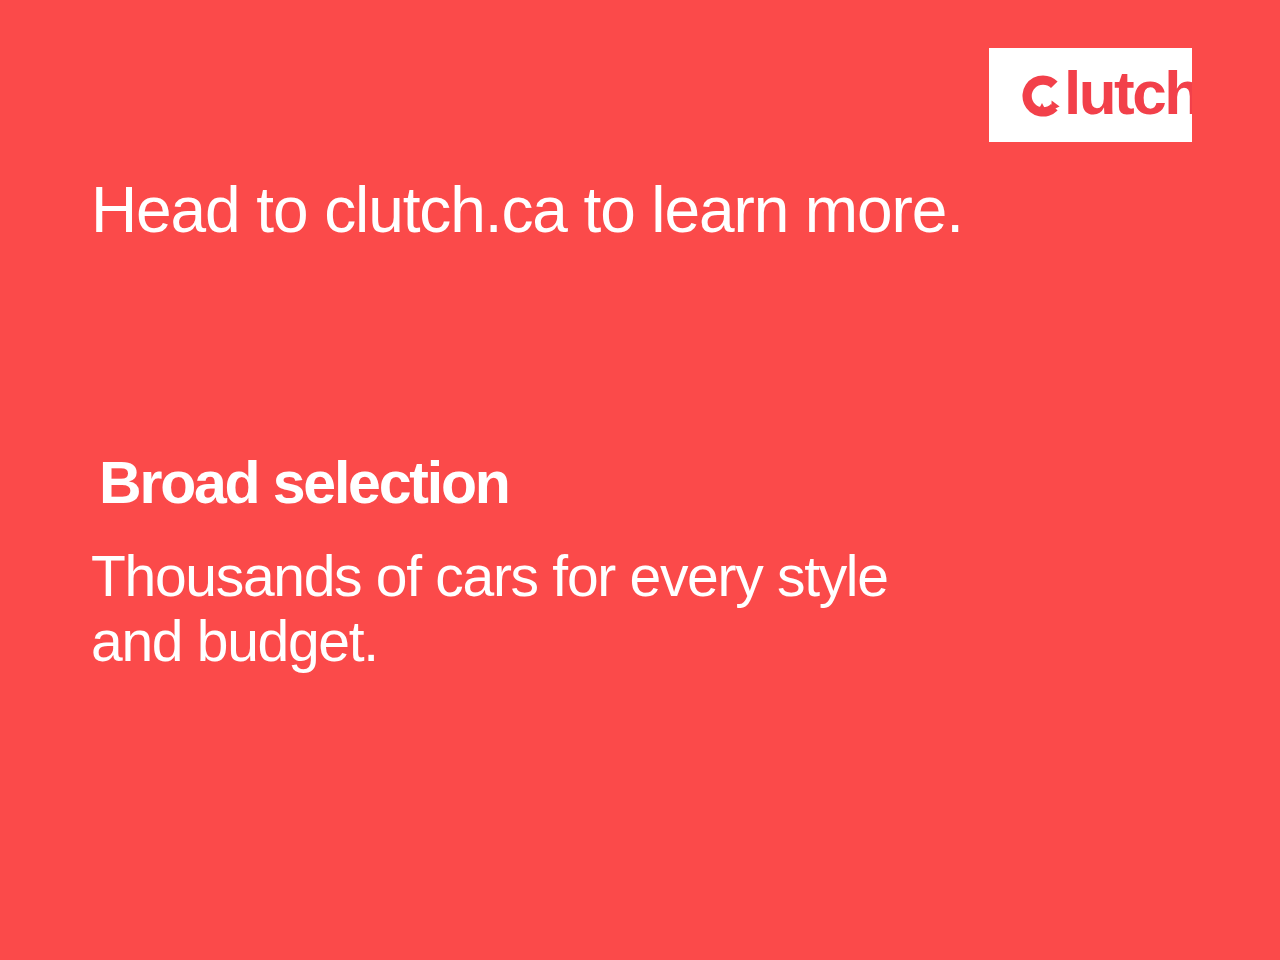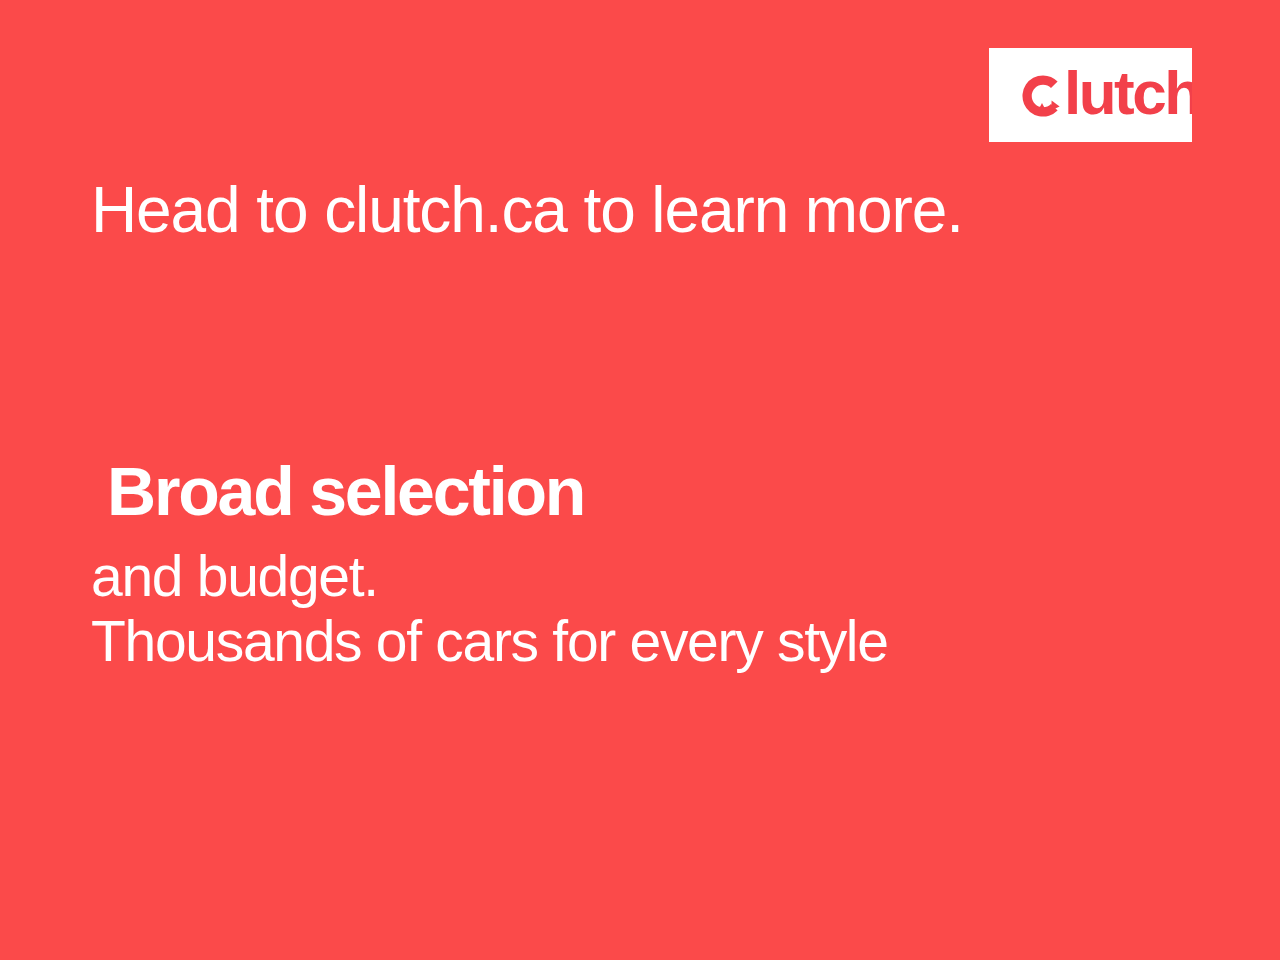--- a/index.html
+++ b/index.html
@@ -64,27 +64,27 @@
     font-weight: normal;
     letter-spacing: -1.1px;
     color: #ffffff;
     white-space: nowrap;
   }
 
   .headline {
     position: absolute;
     left: 91px;
     top: 433px;
-    font-size: 68px;
+    font-size: 59px;
     line-height: 84px;
     font-weight: bold;
     letter-spacing: -2.2px;
     color: #ffffff;
     white-space: nowrap;
-    margin: 16px;
+    margin: 8px;
   }
 
   .subhead {
     position: absolute;
     left: 91px;
     top: 544px;
     width: 960px;
     font-size: 57px;
     line-height: 65px;
     font-weight: normal;
@@ -113,17 +113,17 @@
       <path d="M31.6 27.4 L39.6 33.6 L31.2 37.4 Z" fill="#f2404a"></path>
     </svg>
     <span class="logo-word">lutch</span>
   </div>
 
   <div class="eyebrow">Head to clutch.ca to learn more.</div>
 
   <h1 class="headline">Broad selection</h1>
 
   <p class="subhead">
+    <span class="line">Thousands of cars for every style</span>
     <span class="line">and budget.</span>
-    <span class="line">Thousands of cars for every style</span>
   </p>
 
 </div>
 
 </body></html>

